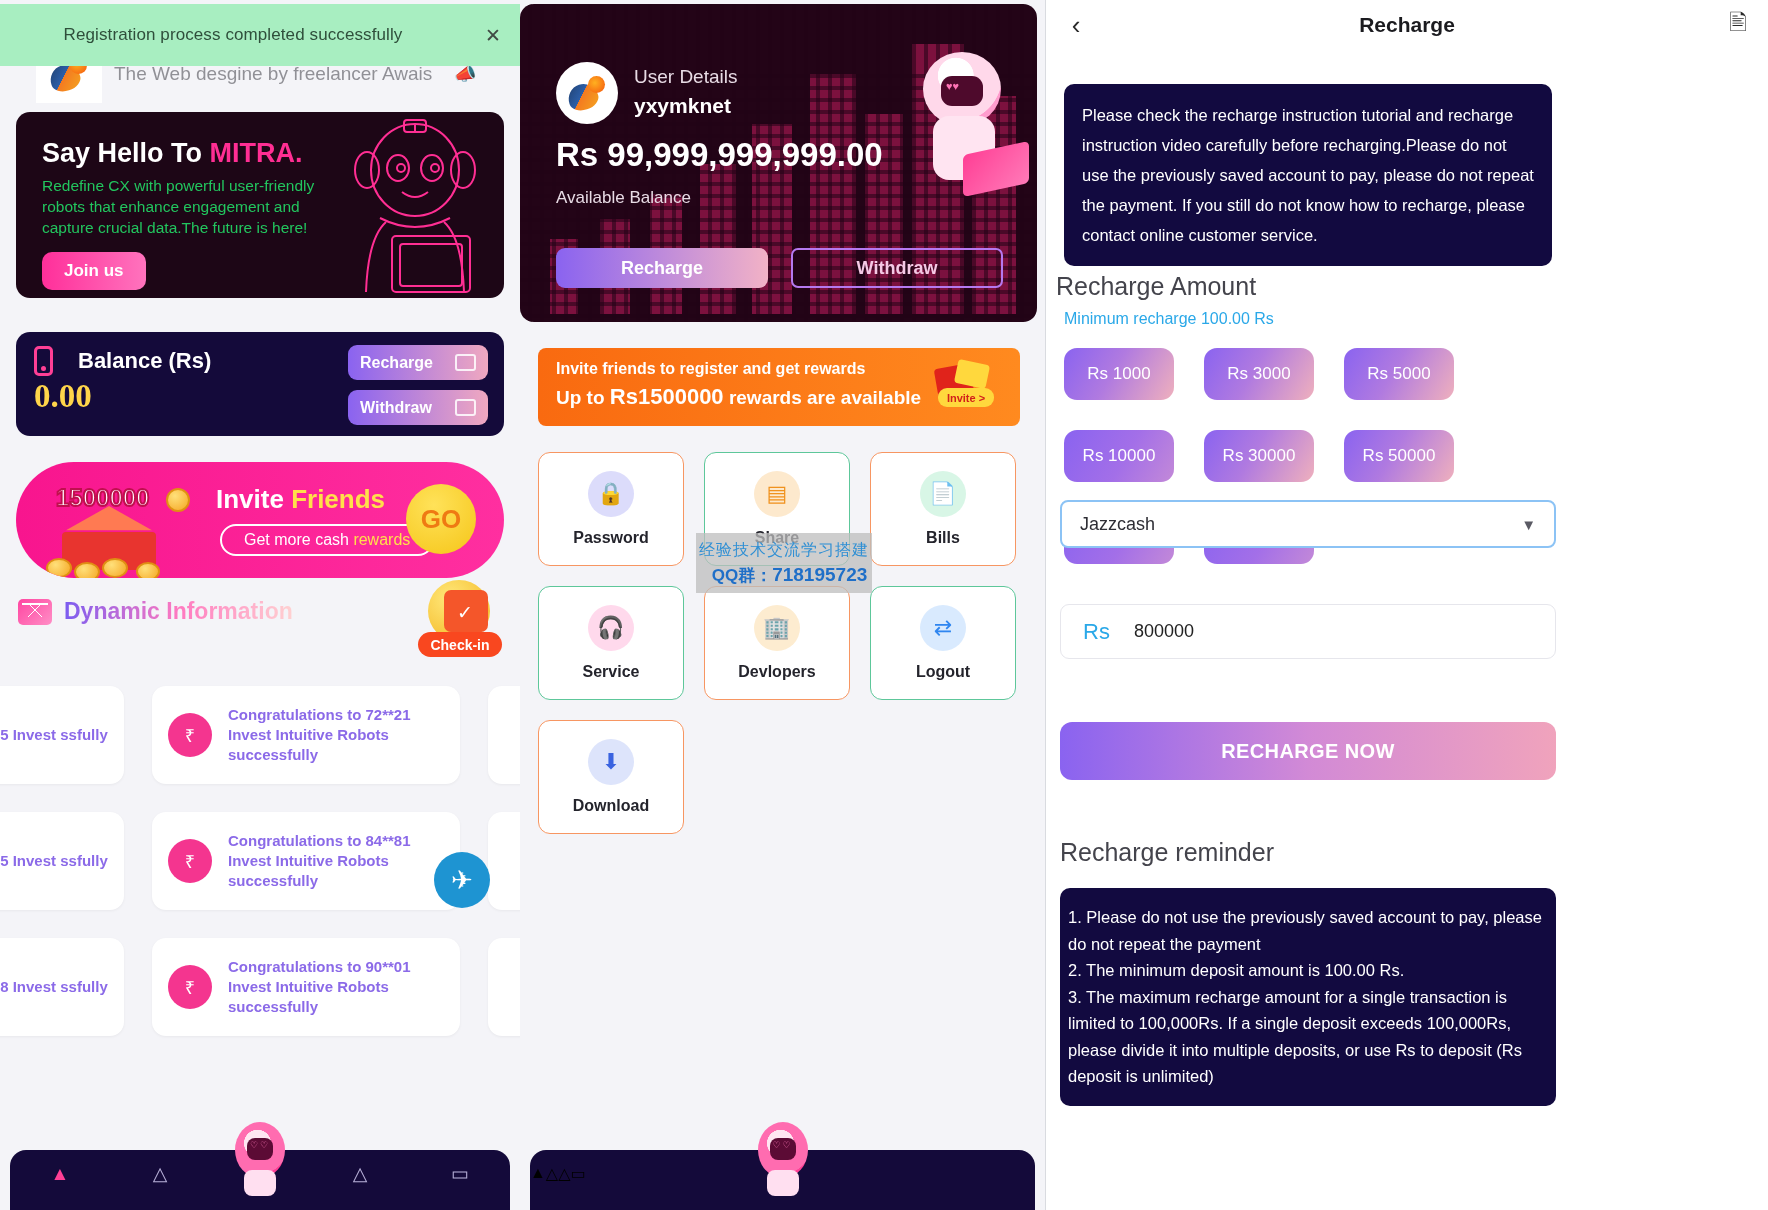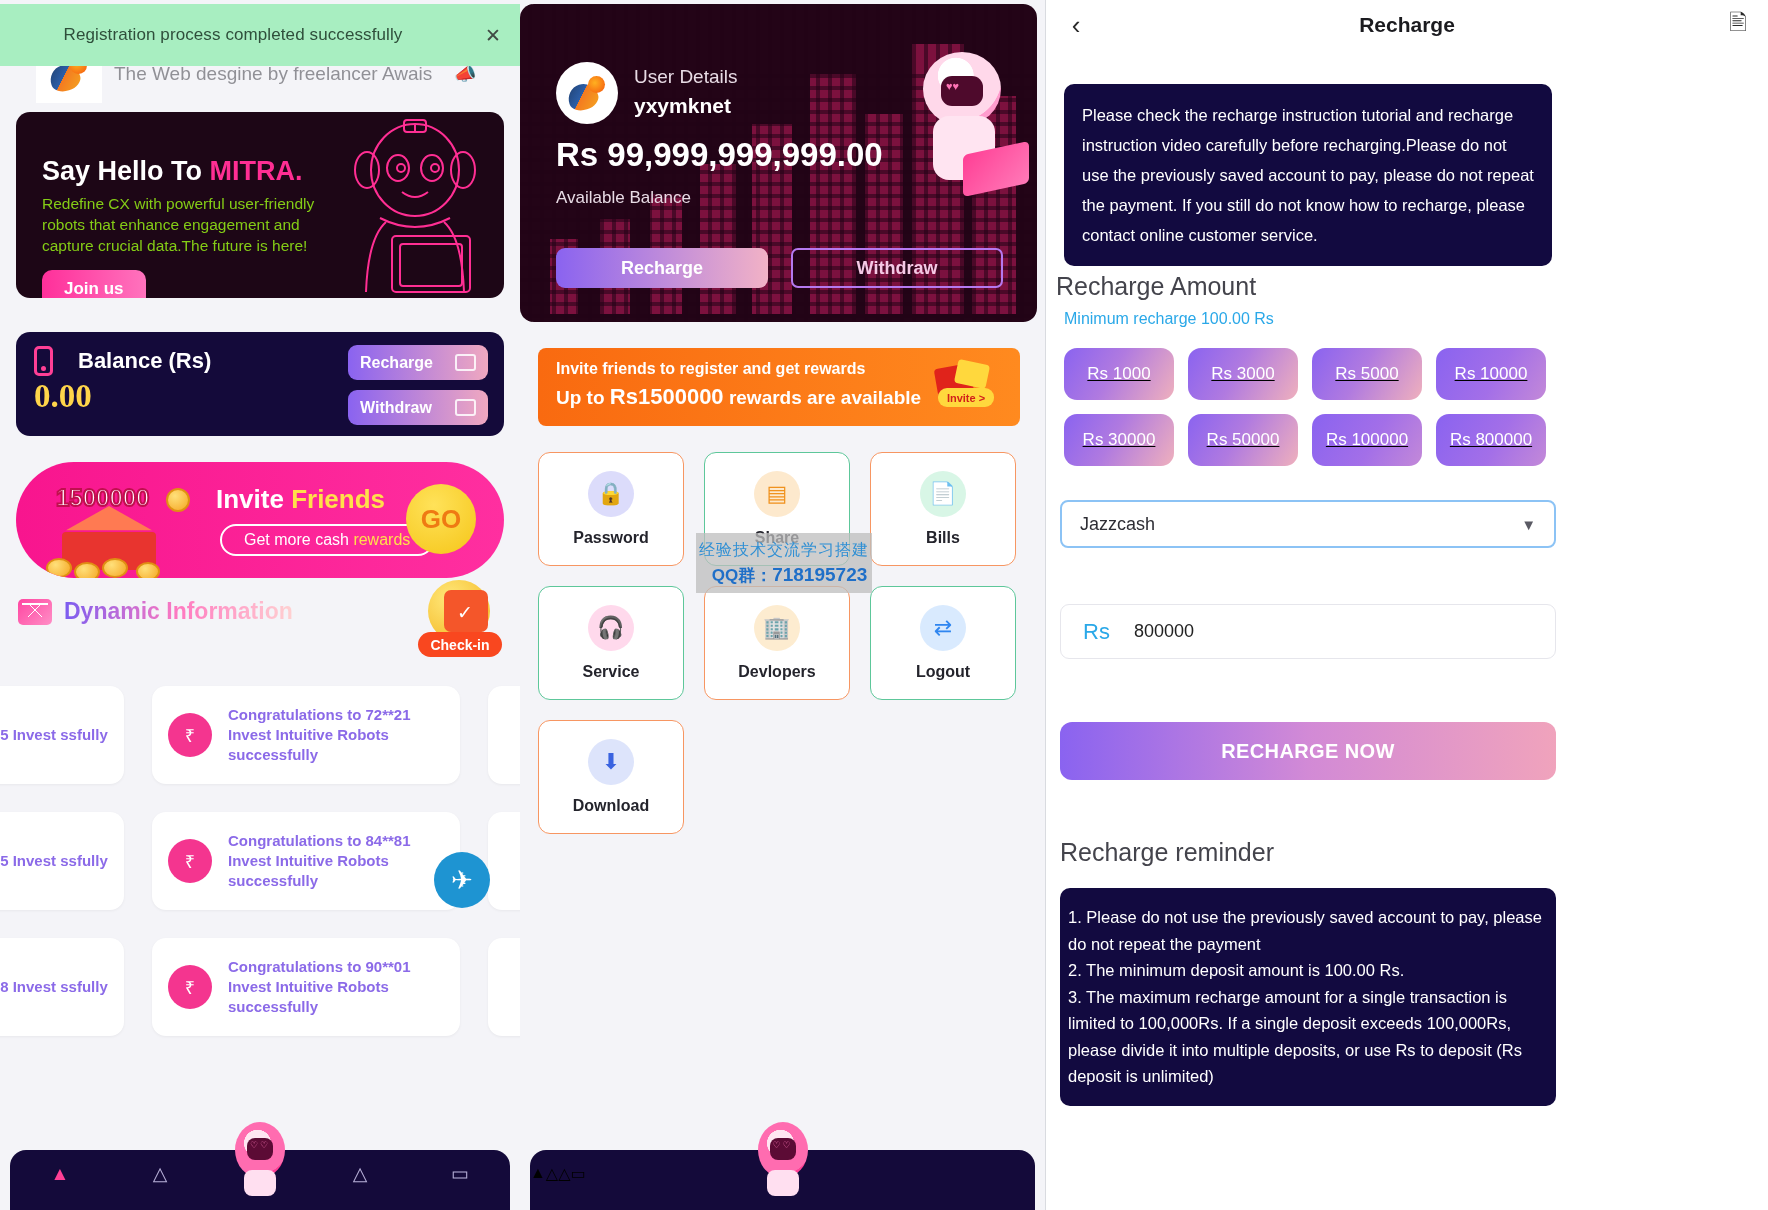--- a/index.html
+++ b/index.html
@@ -28,23 +28,23 @@
      background: radial-gradient(circle at 40% 40%, #ffb020, #f4550d); }
   .logo-glyph .globe { position:absolute; left:0; bottom:0; width:30px; height:26px; border-radius:50% 50% 50% 50%/60% 60% 40% 40%;
      background: linear-gradient(135deg,#21406e 0%,#2b5ea8 45%,#f47a20 46%,#f4a520 100%); transform: rotate(-18deg); }
   .brand-text { font-size:19px; color:#5c5c63; opacity:.65; }
   .brand-bell { color:#ff3d9a; font-size:18px; margin-left:10px; }
 
   .mitra {
     position:absolute; left:16px; top:112px; width:488px; height:186px; border-radius:14px;
     background:#1d0616; overflow:hidden;
   }
-  .mitra h1 { color:#fff; font-size:27px; font-weight:bold; padding:44px 0 0 26px; }
+  .mitra h1 { color:#fff; font-size:27px; font-weight:bold; padding:26px 0 0 26px; }
   .mitra h1 em { color:#ff2e93; font-style:normal; }
-  .mitra p { color:#84cc16; font-size:15.5px; line-height:21px; padding:6px 0 0 26px; width:320px; }
+  .mitra p { color:#22c55e; font-size:15.5px; line-height:21px; padding:6px 0 0 26px; width:320px; }
   .joinus { margin:14px 0 0 26px; display:inline-block; padding:9px 22px; border-radius:10px; color:#fff;
     font-size:17px; font-weight:bold; background:linear-gradient(90deg,#ff2f9a,#ff73bd); }
   .robot-art { position:absolute; right:-6px; top:6px; width:190px; height:180px; }
   .robot-art svg { width:100%; height:100%; }
 
   .balcard {
     position:absolute; left:16px; top:332px; width:488px; height:104px; border-radius:14px; background:#140a3a;
     padding:14px 18px;
   }
   .balcard .row1 { display:flex; align-items:center; gap:25px; }
@@ -188,21 +188,21 @@
   .p3back { width:60px; text-align:center; font-size:26px; color:#2a2a2a; }
   .p3title { flex:1; text-align:center; font-size:21px; font-weight:bold; color:#1b1b1f; }
   .p3doc { width:60px; text-align:center; font-size:22px; color:#2a2a2a; }
 
   .noticebox { position:absolute; left:18px; top:84px; width:488px; min-width:488px; border-radius:10px; background:#120a40;
      color:#fff; font-size:16.5px; line-height:30px; padding:16px 18px; }
 
   .secTitle { position:absolute; left:10px; top:272px; font-size:25px; color:#44444c; }
   .secSub { position:absolute; left:18px; top:310px; font-size:16px; color:#2aa8e8; }
 
-  .amounts { position:absolute; left:18px; top:348px; width:490px; display:flex; flex-wrap:wrap; gap:14px;text-decoration:underline; }
+  .amounts { position:absolute; left:18px; top:348px; width:490px; display:flex; flex-wrap:wrap; gap:30px; }
   .amt { width:110px; height:52px; border-radius:13px; color:#fff; font-size:17px;
      display:flex; align-items:center; justify-content:center; text-align:center; line-height:22px;
      background:linear-gradient(120deg,#8a63f0 0%,#b07ae0 45%,#efb0bd 100%); }
   .amt.sel { background:linear-gradient(120deg,#8a63f0 0%,#a36fe8 55%,#c389d8 100%); }
 
   .selectwrap { position:absolute; left:14px; top:500px; width:496px; height:48px; border:2px solid #8cc3f5;
      border-radius:8px; background:#fff; display:flex; align-items:center; padding:0 18px; }
   .selectwrap .val { flex:1; font-size:18px; color:#2e2e35; }
   .selectwrap .chev { font-size:15px; color:#5a5a64; }
 

